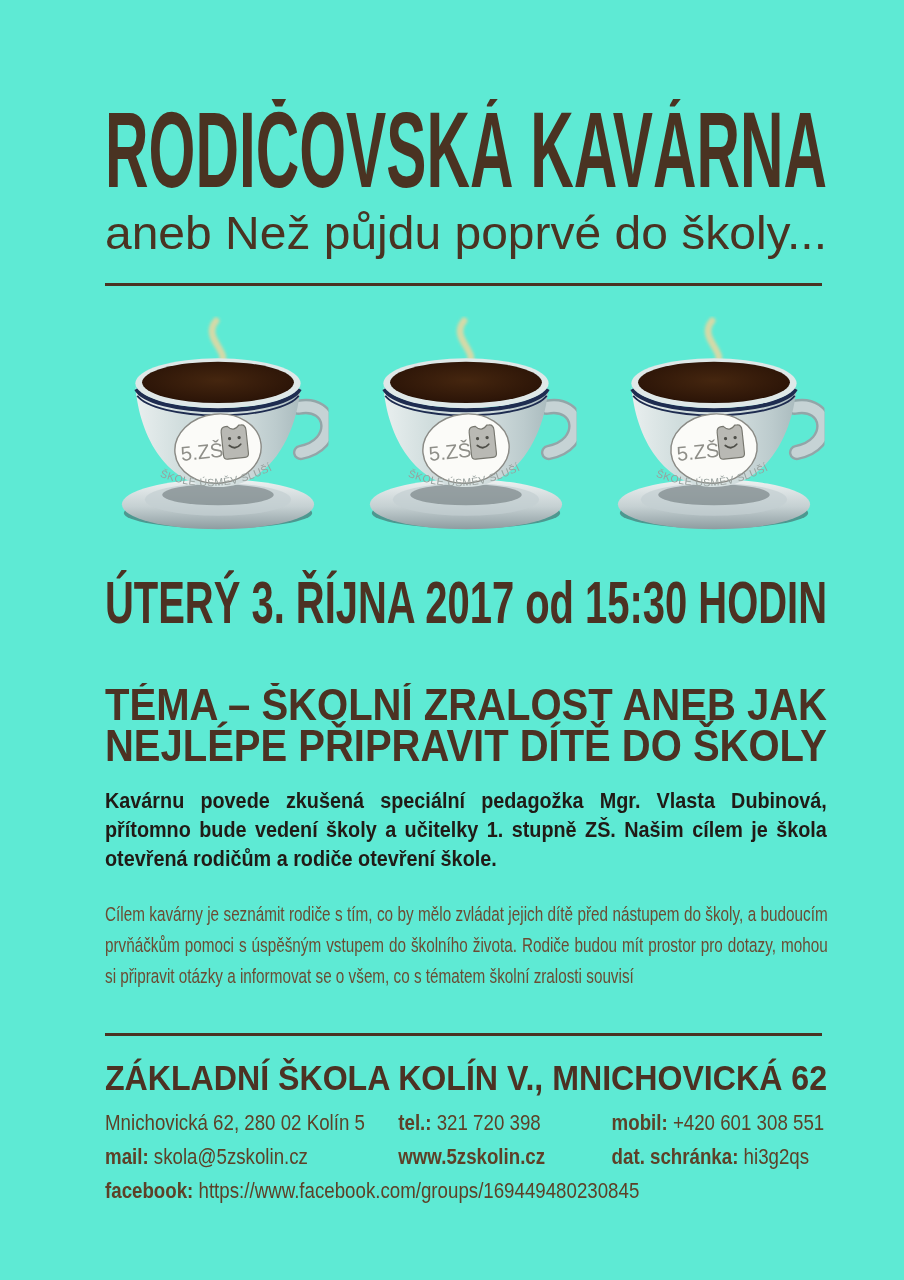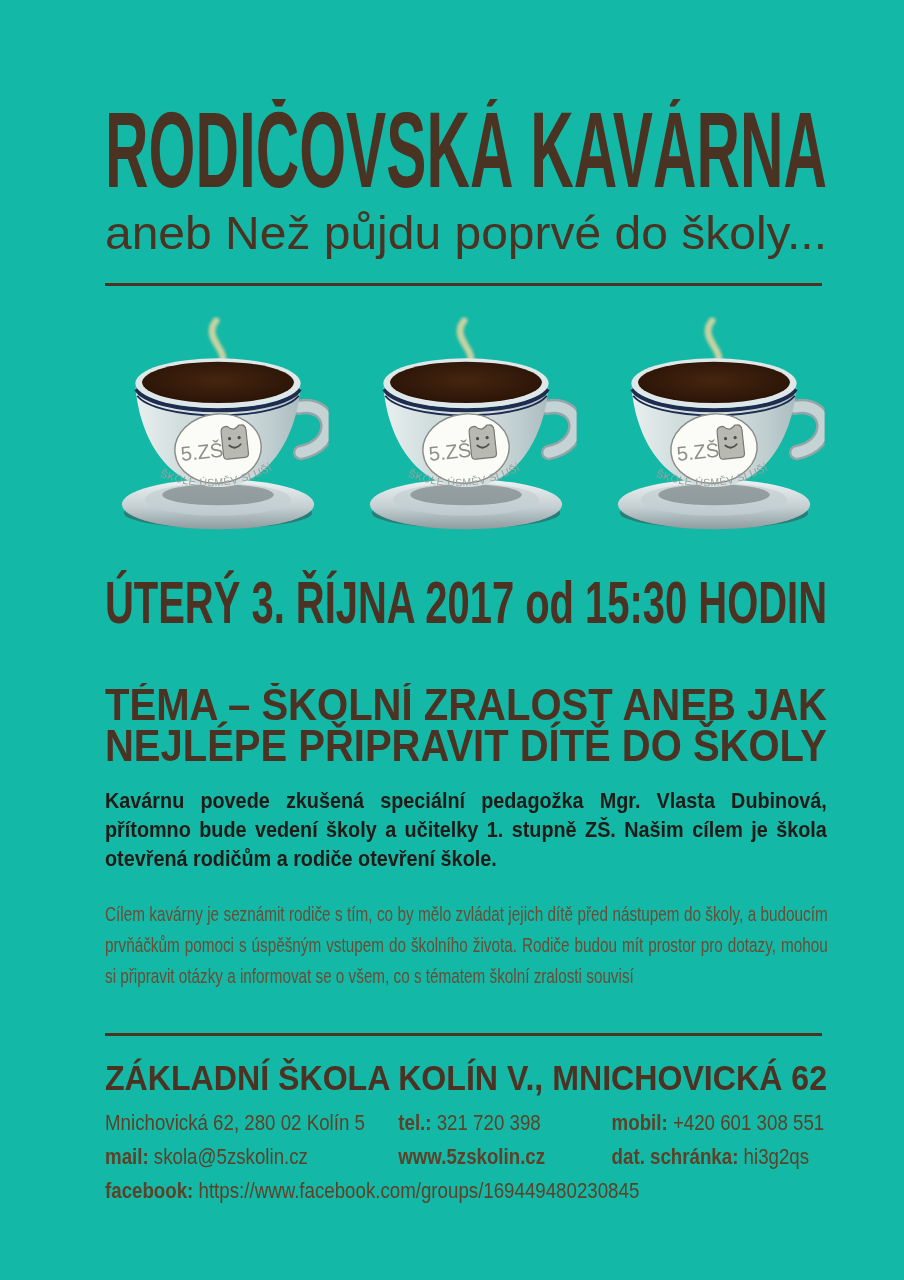--- a/index.html
+++ b/index.html
@@ -1,20 +1,20 @@
 <!DOCTYPE html>
 <html lang="cs"><head>
 <meta charset="utf-8">
 <style>
   html,body{margin:0;padding:0;background:#dfe3c0;}
   .poster{
     position:relative;
     width:904px;height:1280px;
     margin:0 auto;
-    background:#14b8a6;
+    background:#5eead4;
     font-family:"Liberation Sans",sans-serif;
     overflow:hidden;
   }
   .layer{position:absolute;left:105px;width:722px;}
   .rule{position:absolute;left:105px;width:717px;height:3px;background:#4a3322;}
   svg text{font-family:"Liberation Sans",sans-serif;}
 
   
   .cups{top:316px;display:flex;justify-content:space-between;}
   .cup{width:226px;height:221px;display:block;}

